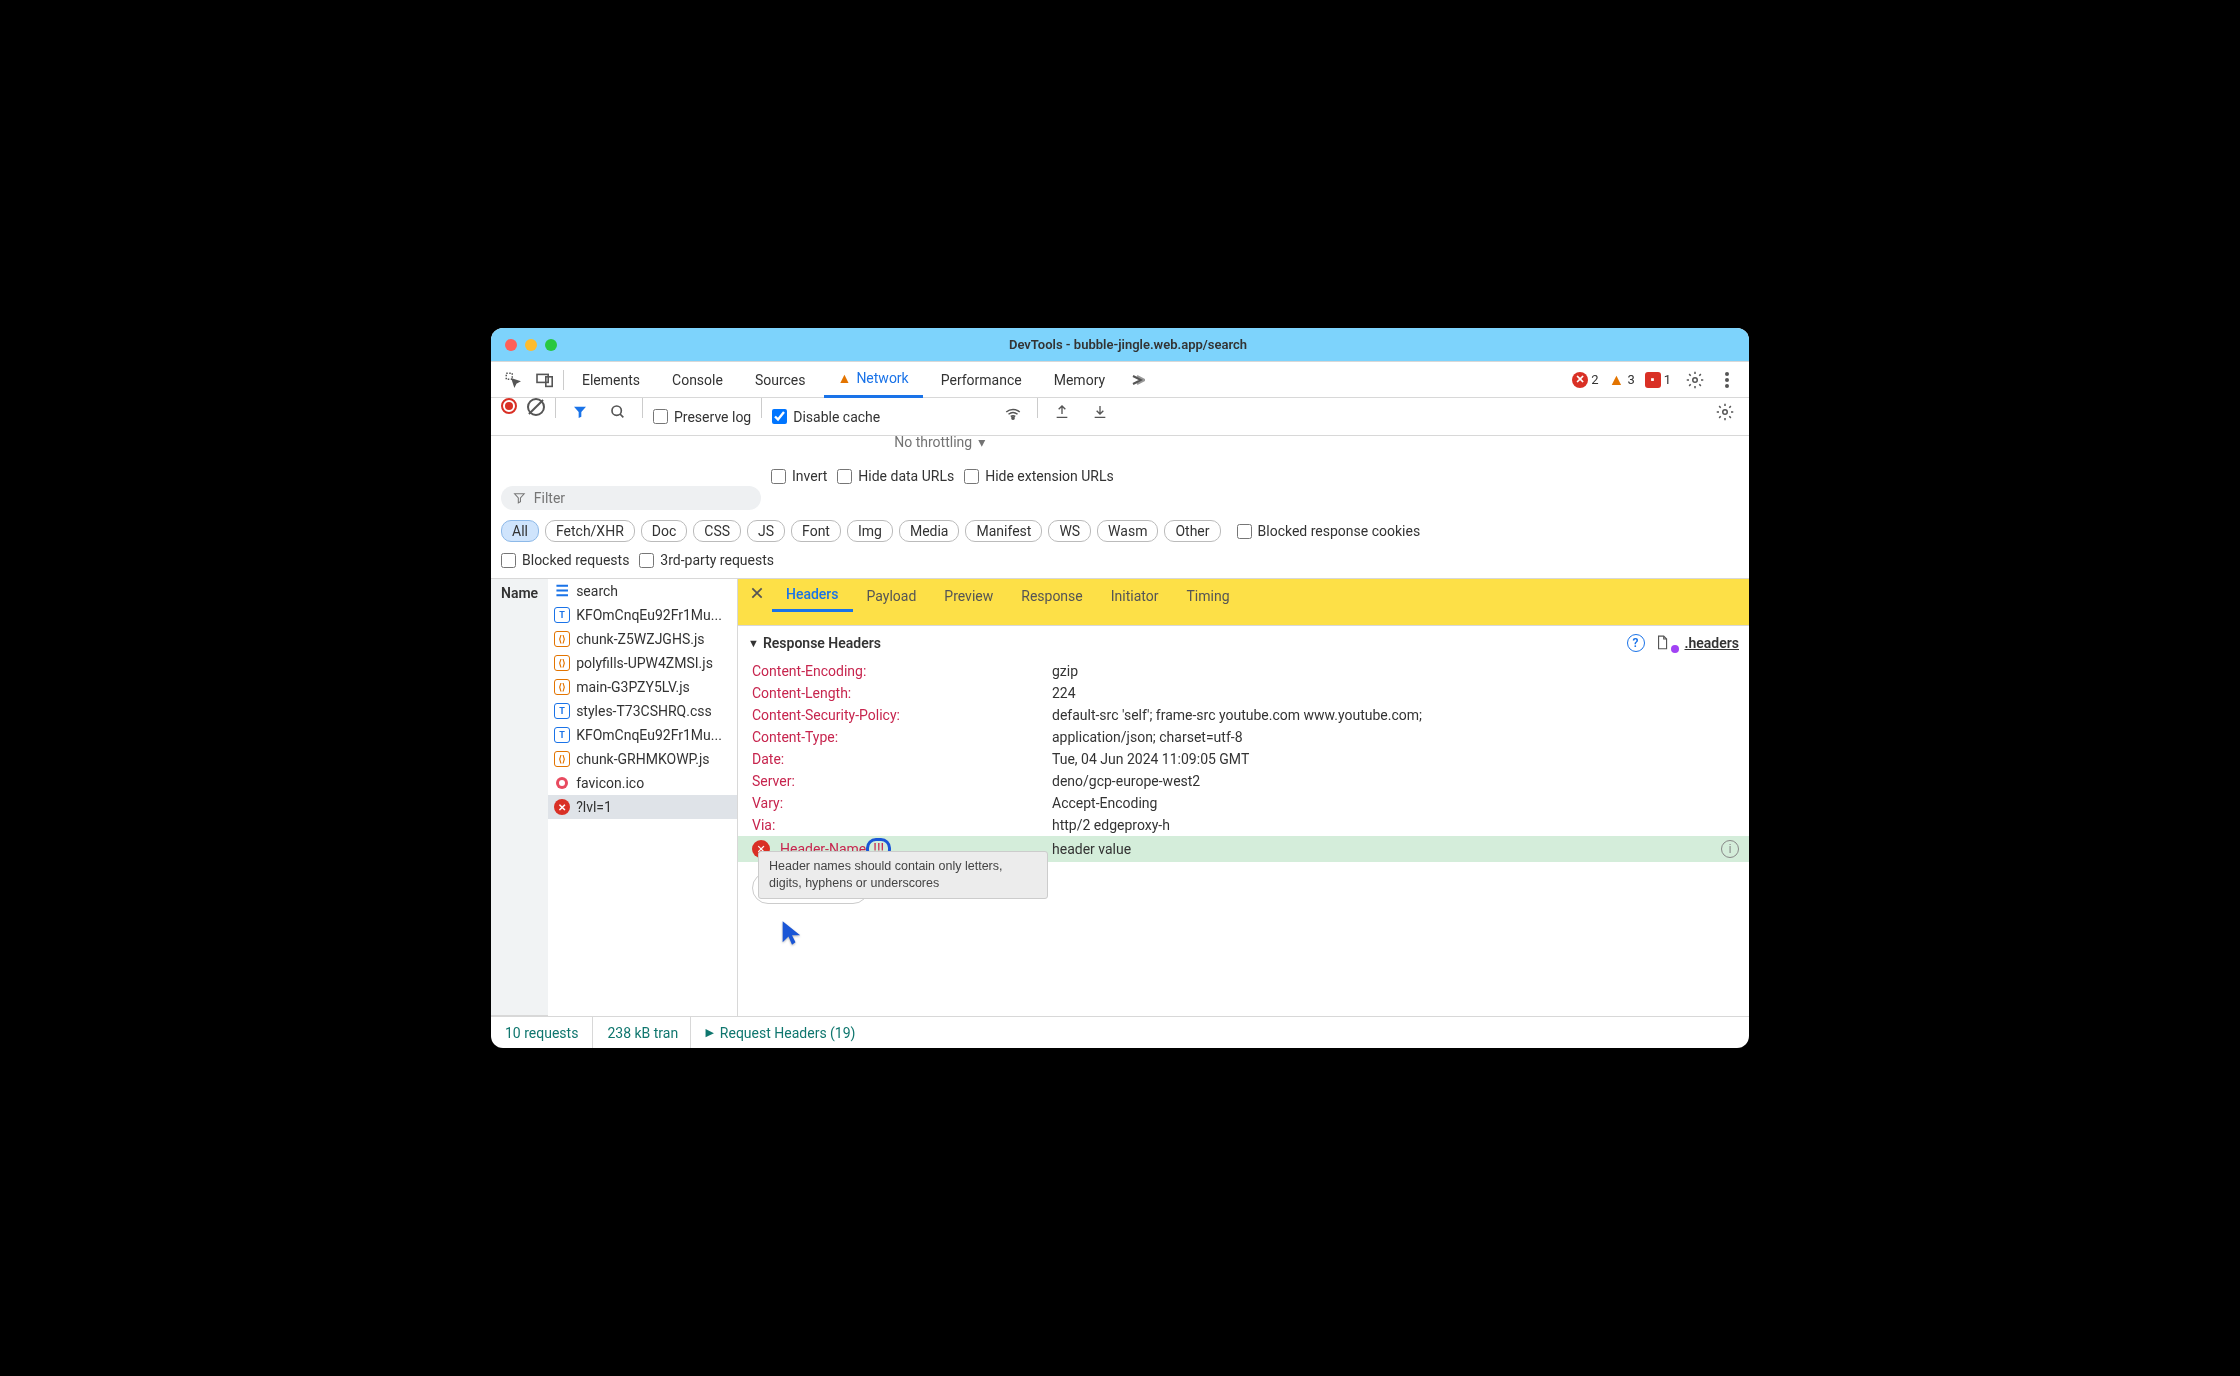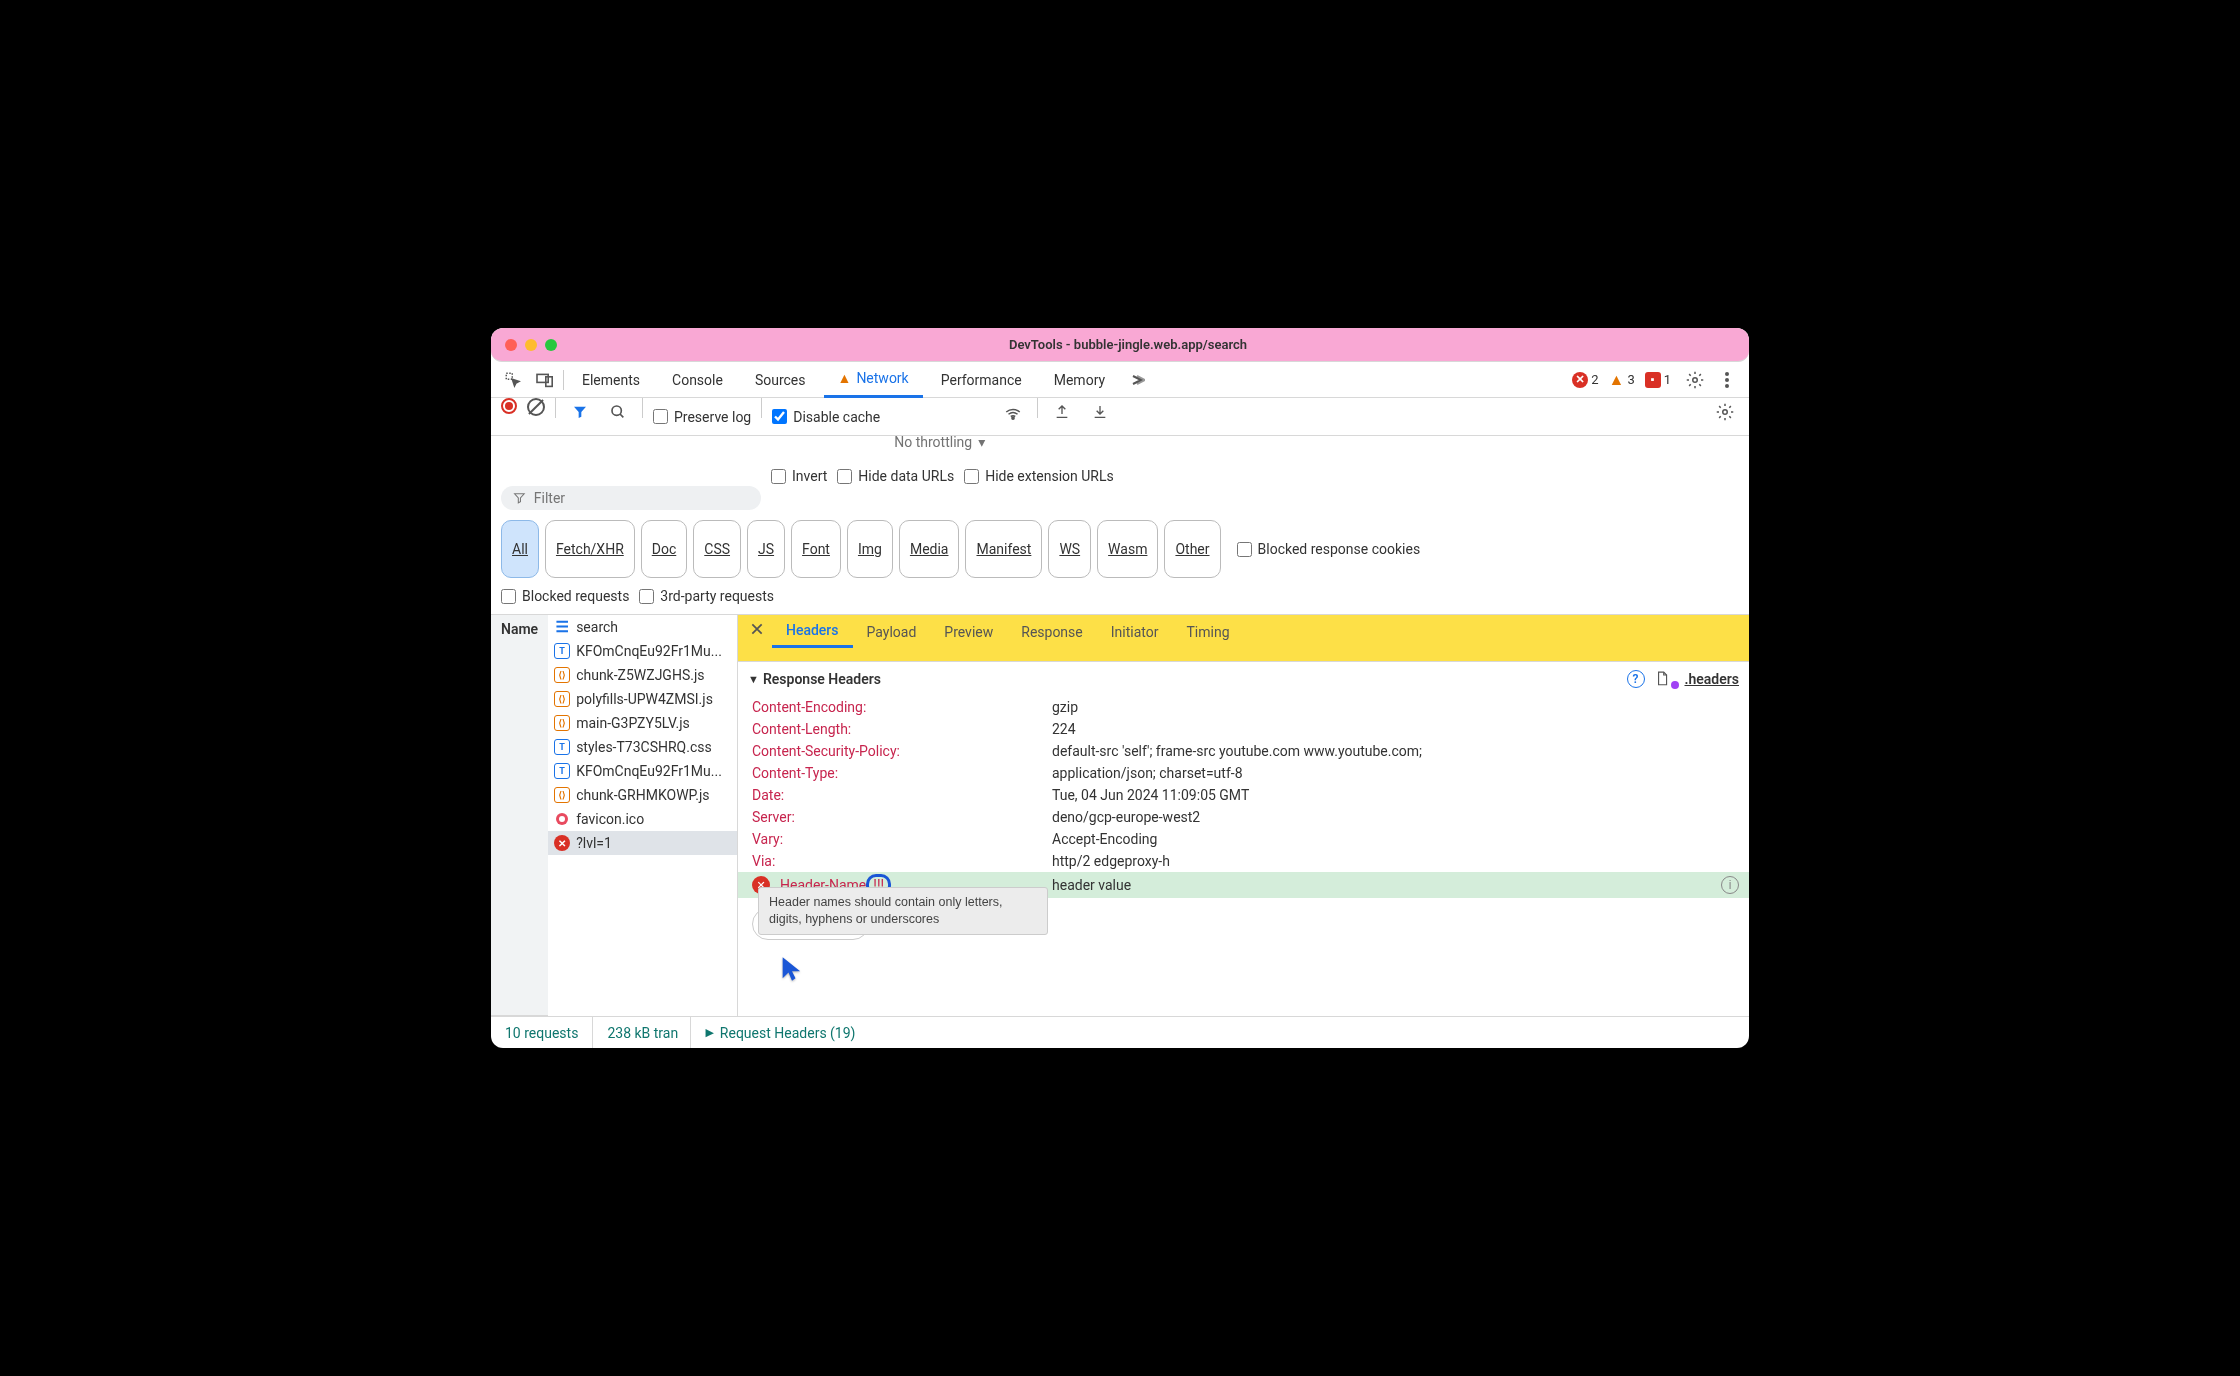--- a/index.html
+++ b/index.html
@@ -1,18 +1,18 @@
 <!DOCTYPE html>
 <html><head>
 <meta charset="utf-8">
 <style>
 * { box-sizing: border-box; margin: 0; padding: 0; font-family: -apple-system, BlinkMacSystemFont, "Segoe UI", Roboto, sans-serif; }
 body { background: #000; width: 2240px; height: 1376px; display: flex; align-items: center; justify-content: center; }
 .window { width: 1258px; height: 720px; background: #fff; border-radius: 12px; box-shadow: 0 20px 60px rgba(0,0,0,0.5); overflow: hidden; display: flex; flex-direction: column; position: relative; }
-.titlebar { height: 34px; background: #f9a8d4; display: flex; align-items: center; border-bottom: 1px solid #d8d8d8; border-radius: 11px; }
+.titlebar { height: 34px; background: #7dd3fc; display: flex; align-items: center; border-bottom: 1px solid #d8d8d8; }
 .traffic { display: flex; gap: 8px; padding-left: 14px; }
 .traffic span { width: 12px; height: 12px; border-radius: 50%; display: inline-block; }
 .tl-red { background: #ff5f57; } .tl-yel { background: #febc2e; } .tl-grn { background: #28c840; }
 .titlebar-title { flex: 1; text-align: center; font-size: 13px; font-weight: 600; color: #333; padding-right: 50px; }
 .tabs { height: 36px; display: flex; align-items: center; border-bottom: 1px solid #d8d8d8; padding: 0 8px; gap: 4px; }
 .icon-btn { width: 28px; height: 28px; display: inline-flex; align-items: center; justify-content: center; color: #555; cursor: pointer; border-radius: 4px; }
 .tab { padding: 0 14px; height: 36px; display: inline-flex; align-items: center; font-size: 14px; color: #333; cursor: pointer; gap: 5px; }
 .tab.active { color: #1a73e8; border-bottom: 3px solid #1a73e8; }
 .tabs-spacer { flex: 1; }
 .badge { display: inline-flex; align-items: center; gap: 3px; font-size: 13px; margin-right: 6px; color: #333; }
@@ -27,21 +27,21 @@
 .clear-btn::after { content:''; position:absolute; width: 20px; height: 2px; background:#555; transform: rotate(-45deg); top: 6px; left: -3px; }
 .divider { width: 1px; height: 20px; background: #ccc; }
 .filter-icon { color: #1a73e8; }
 .chk { display: inline-flex; align-items: center; gap: 6px; font-size: 14px; color: #333; cursor: pointer; }
 .chk input { width: 15px; height: 15px; cursor: pointer; }
 .select { font-size: 14px; color: #737373; padding: 2px 4px; display: inline-flex; align-items: center; gap: 6px; cursor: pointer; margin-top: 42px; }
 .filterbar { padding: 6px 10px 10px; display: flex; flex-wrap: wrap; align-items: center; gap: 10px; border-bottom: 1px solid #d8d8d8; }
 .filter-input { background: #eef0f2; border-radius: 14px; padding: 4px 12px; display: inline-flex; align-items: center; gap: 8px; min-width: 260px; margin-top: 44px; }
 .filter-input input { border: none; background: transparent; outline: none; font-size: 14px; width: 100%; }
 .pill-row { display: flex; flex-wrap: wrap; gap: 6px; align-items: center; width: 100%; }
-.pill { border: 1px solid #bbb; border-radius: 10px; padding: 20px 10px; font-size: 14px; color: #333; cursor: pointer; text-decoration: underline; }
+.pill { border: 1px solid #bbb; border-radius: 10px; padding: 2px 10px; font-size: 14px; color: #333; cursor: pointer; }
 .pill.active { background: #cfe4fc; border-color: #8db9e8; }
 .main { flex: 1; display: flex; min-height: 0; }
 .sidebar { width: 247px; border-right: 1px solid #d8d8d8; display: flex; flex-direction: row; overflow: hidden; }
 .side-head { background: #f1f3f4; padding: 6px 10px; font-size: 14px; font-weight: 600; color: #333; border-bottom: 1px solid #d8d8d8; }
 .req-list { flex: 1; overflow: hidden; }
 .req-item { padding: 4px 6px; display: flex; align-items: center; gap: 6px; font-size: 14px; color: #333; cursor: pointer; white-space: nowrap; overflow: hidden; text-overflow: ellipsis; }
 .req-item.sel { background: #dfe3e8; }
 .req-ico { width: 16px; height: 16px; border: 1.5px solid; border-radius: 3px; display: inline-flex; align-items: center; justify-content: center; font-size: 9px; font-weight: bold; flex-shrink: 0; }
 .ico-doc { border: none; color: #1a73e8; font-size: 15px; }
 .ico-font { border-color: #1a73e8; color: #1a73e8; }

